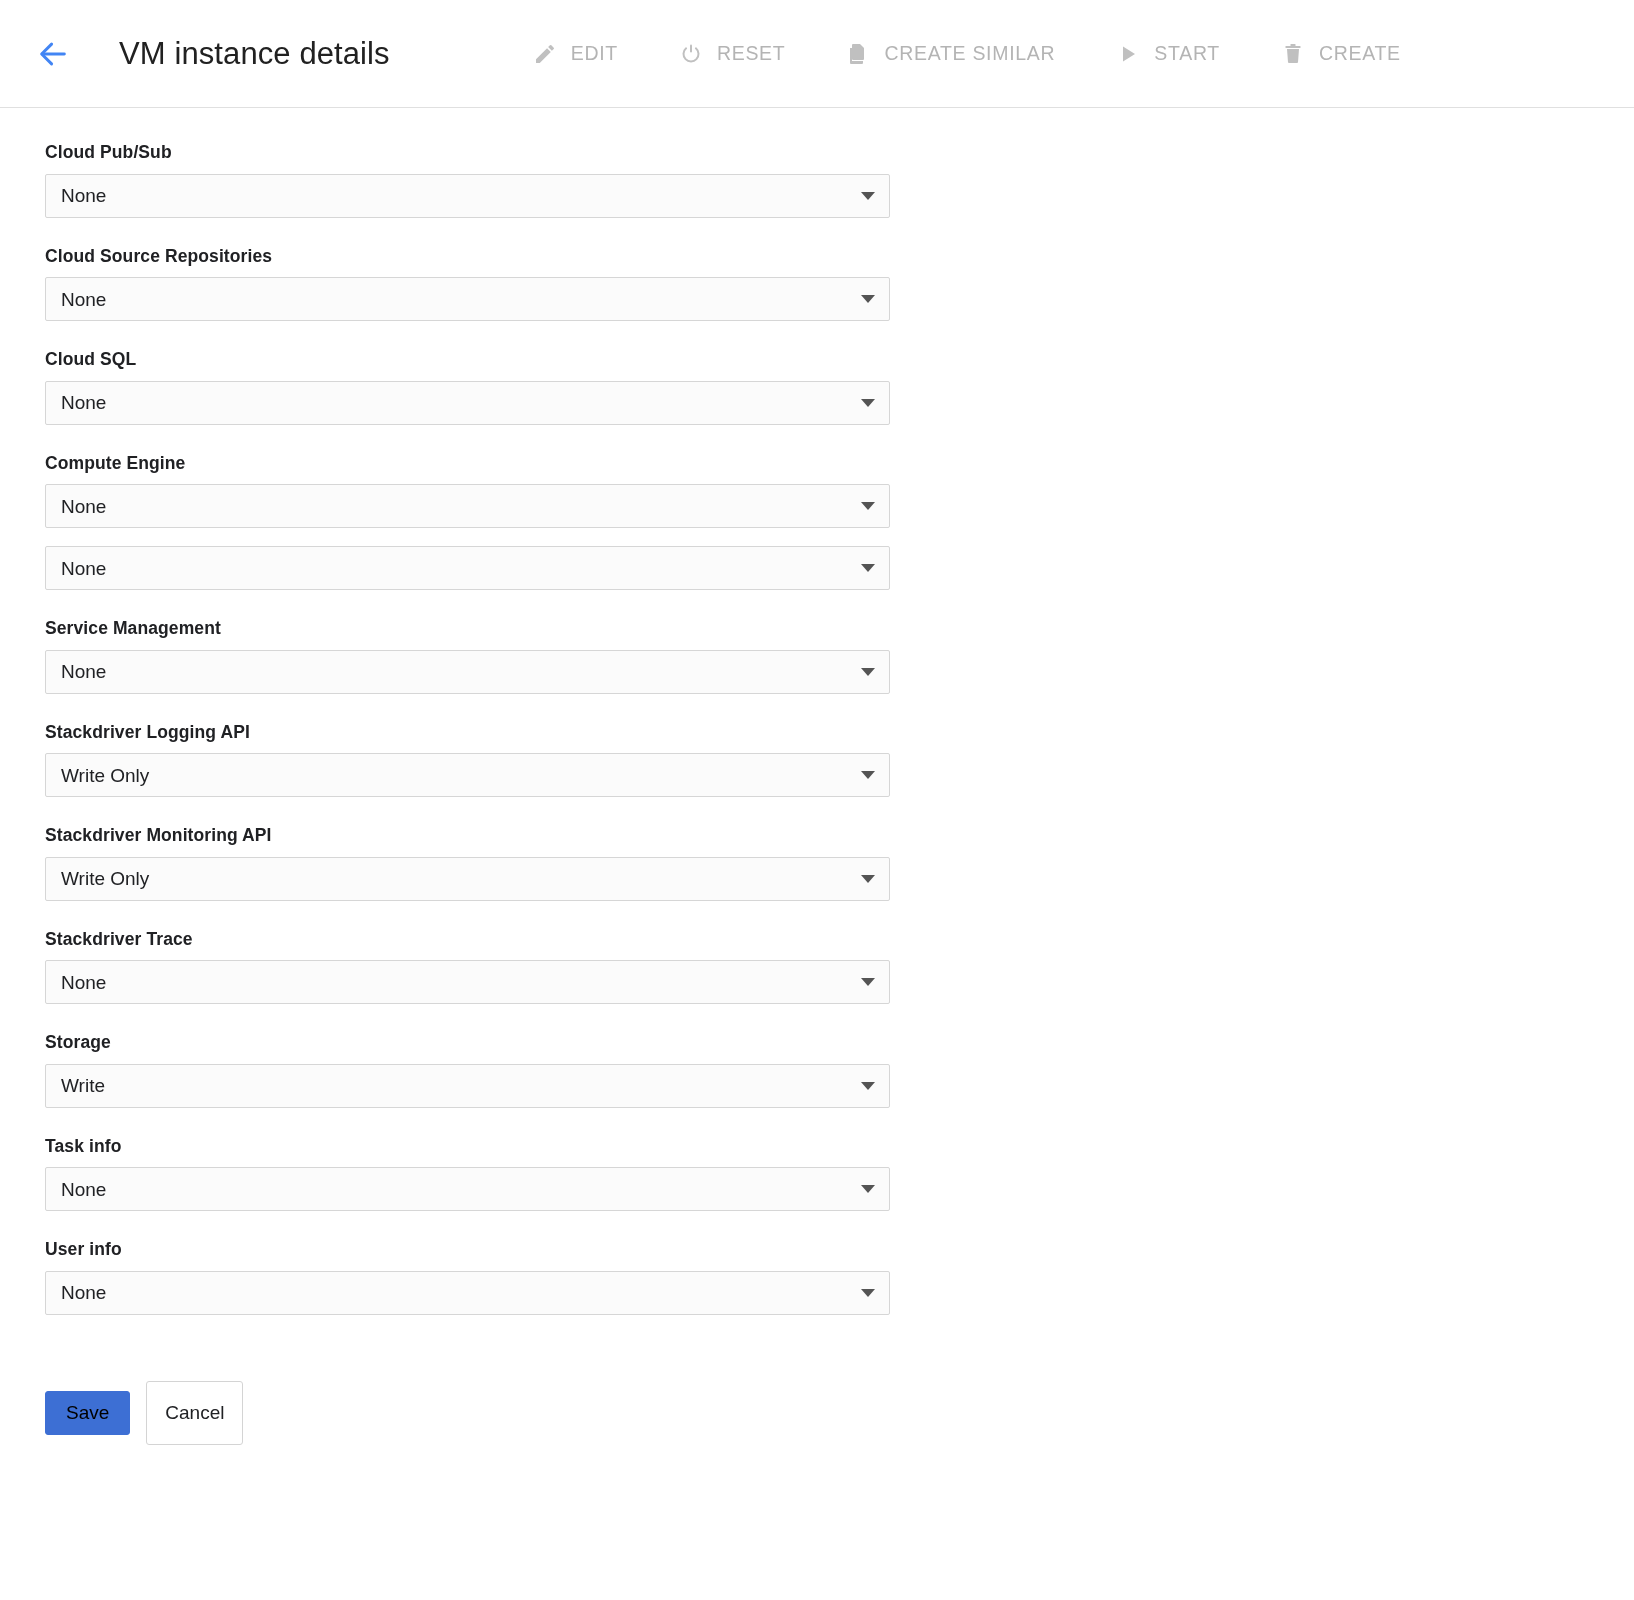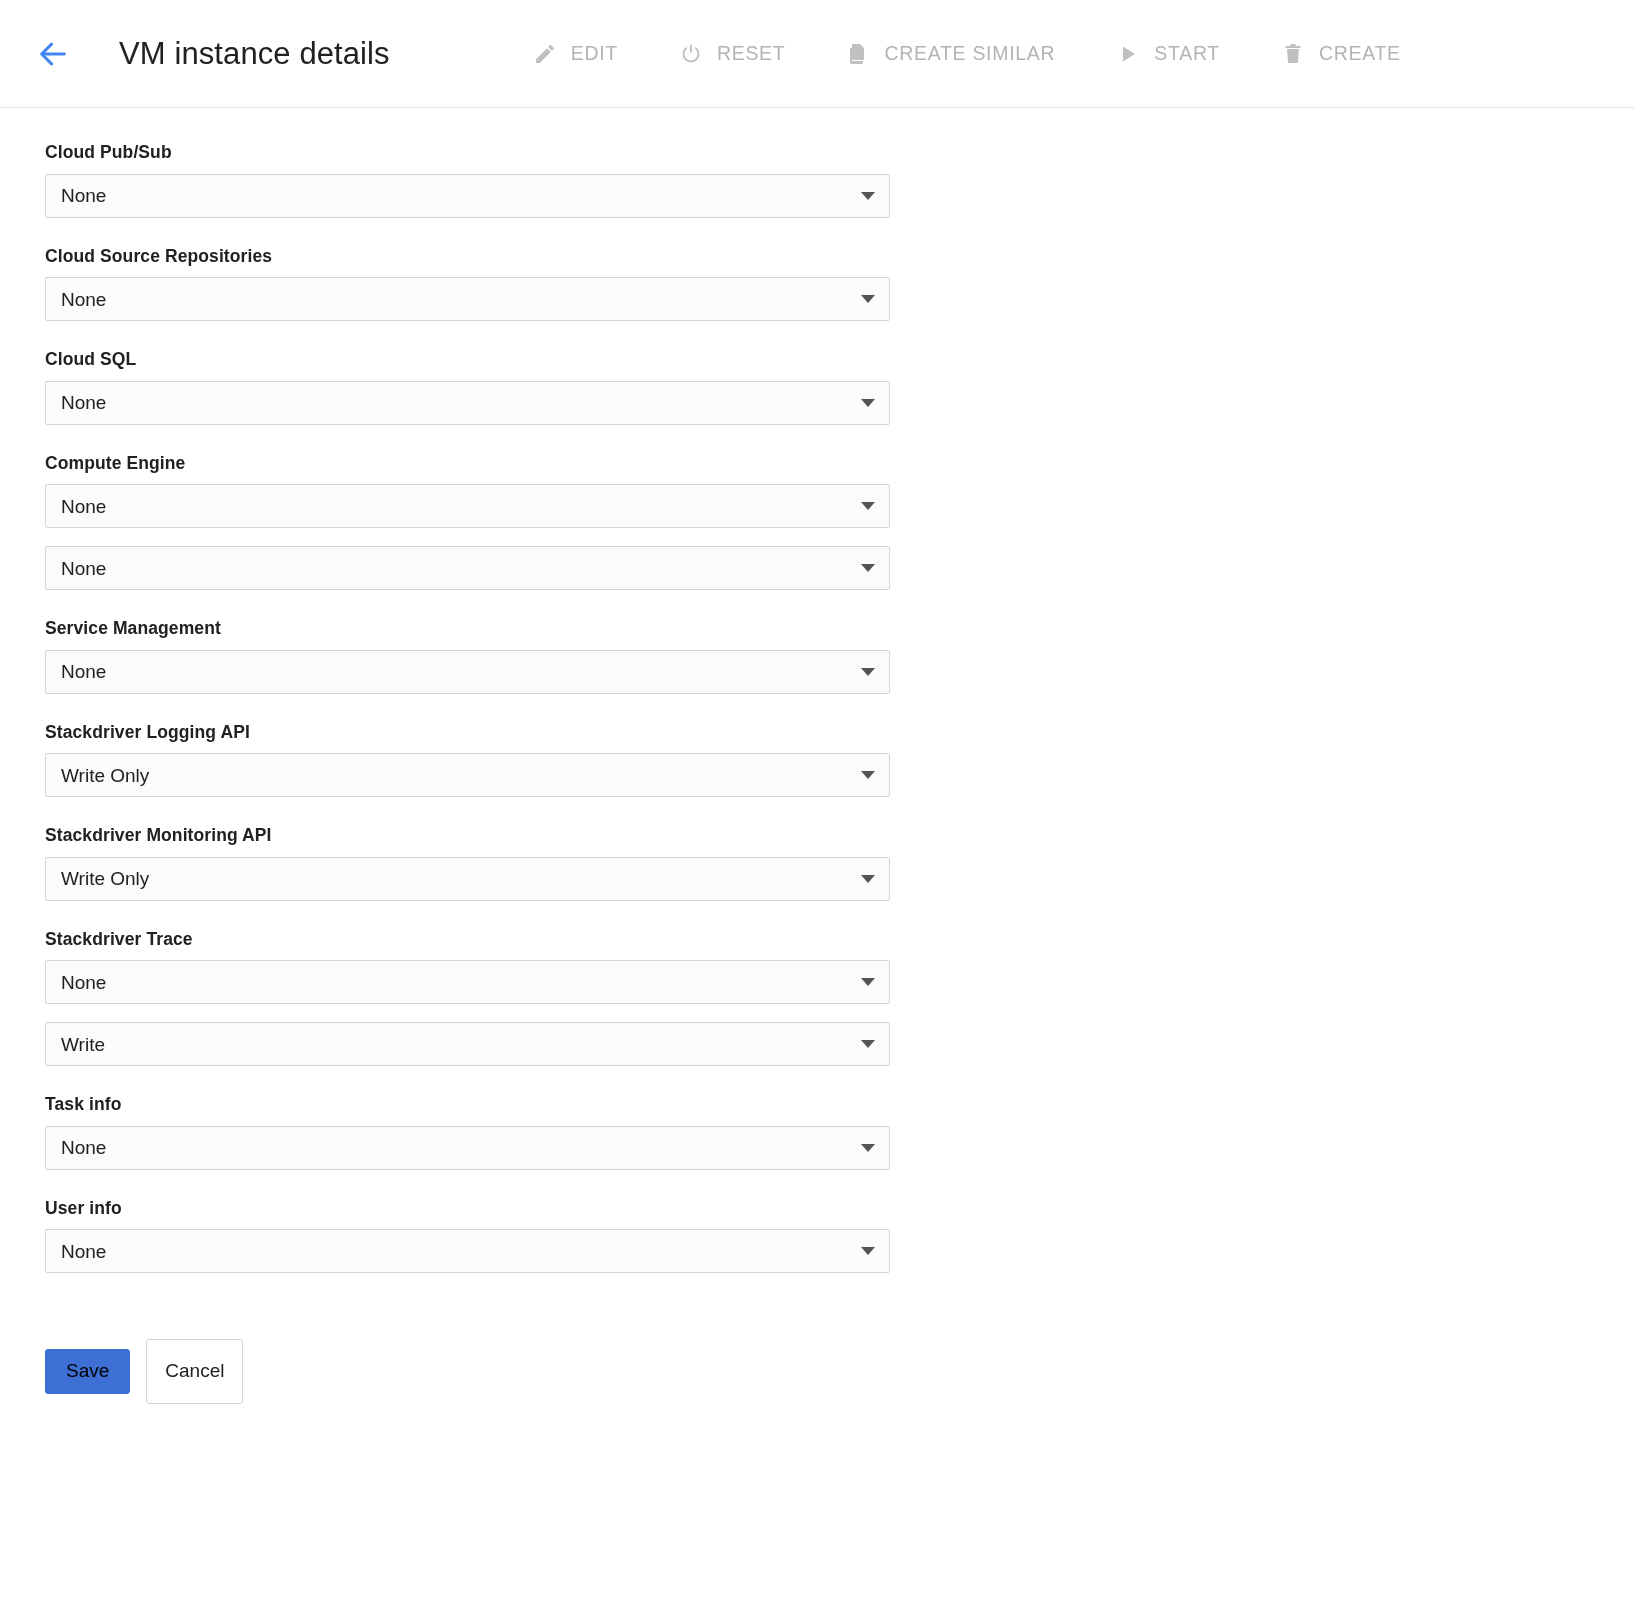--- a/index.html
+++ b/index.html
@@ -300,20 +300,21 @@
 
     <div class="field">
       <div class="field-label">Stackdriver Trace</div>
       <div class="select-box">
         <span class="select-value">None</span>
         <span class="select-arrow"></span>
       </div>
     </div>
 
     <div class="field">
+      <div class="field-label">Storage</div>
       <div class="select-box">
         <span class="select-value">Write</span>
         <span class="select-arrow"></span>
       </div>
     </div>
 
     <div class="field">
       <div class="field-label">Task info</div>
       <div class="select-box">
         <span class="select-value">None</span>

